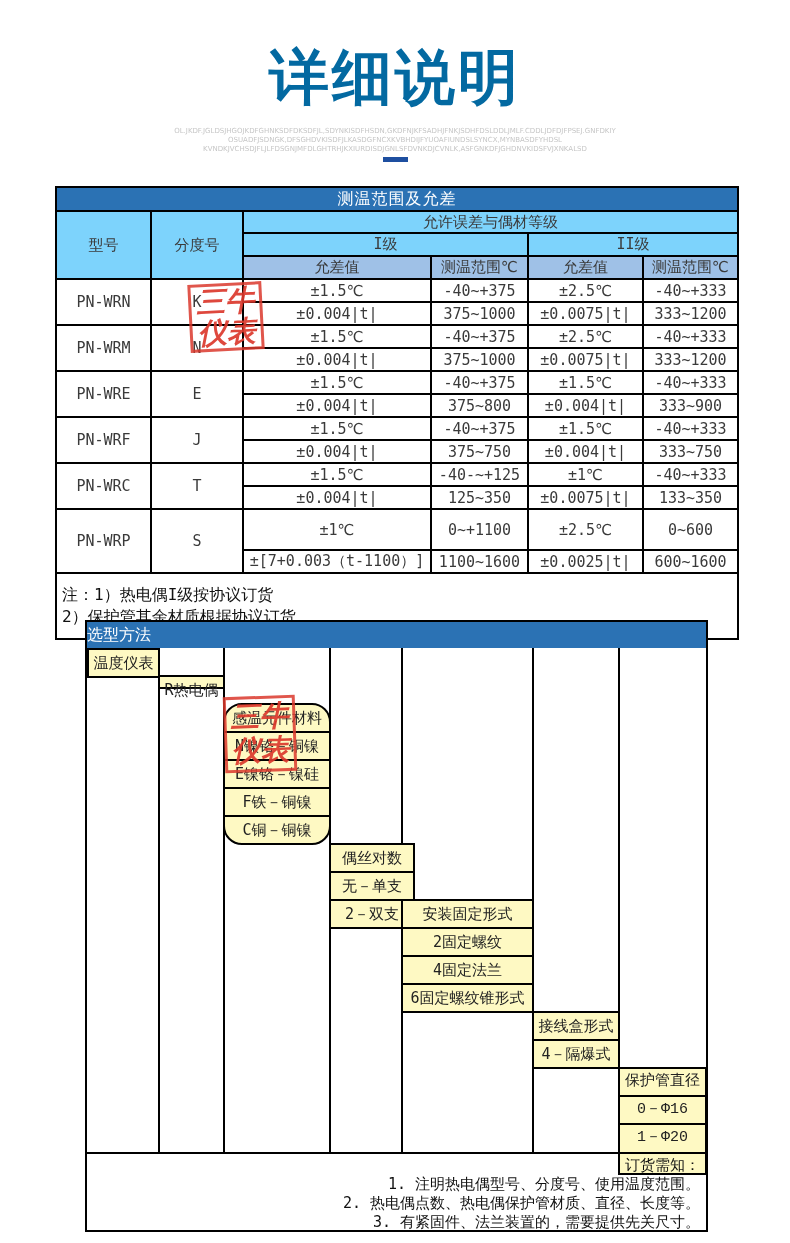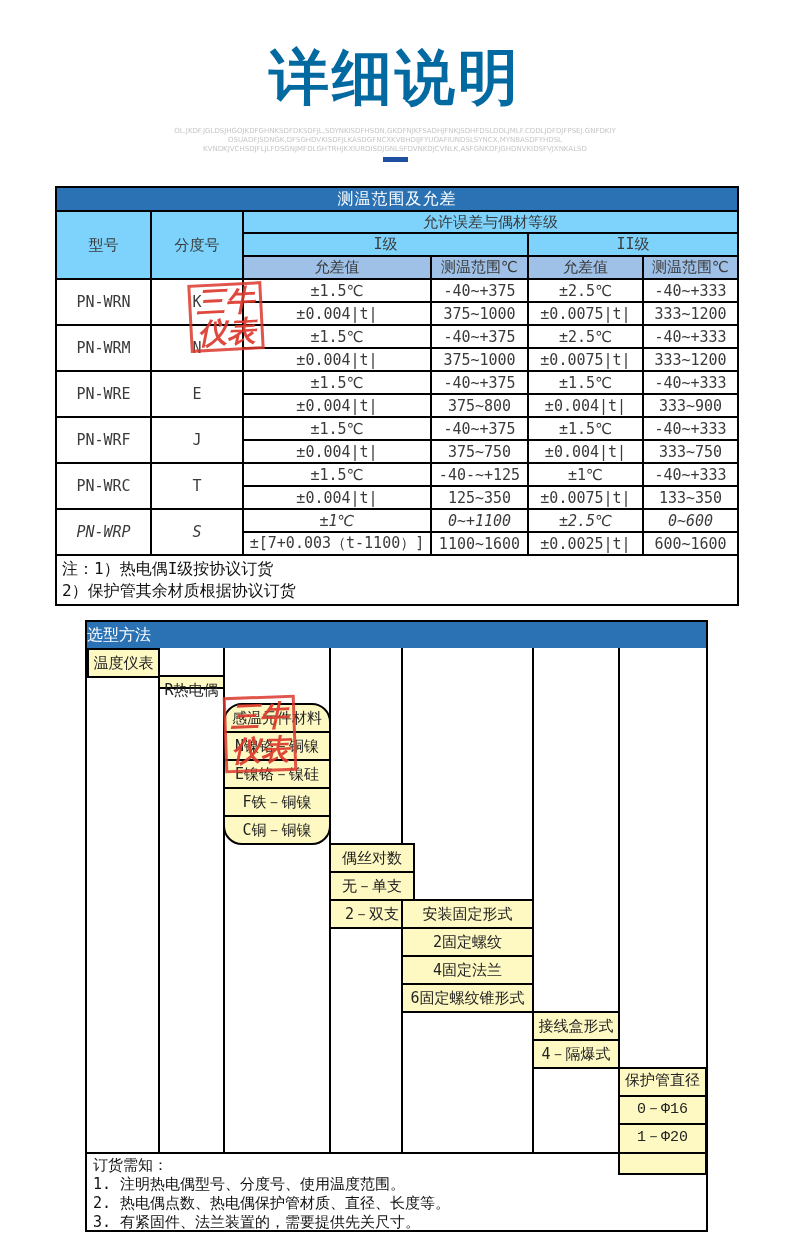--- a/index.html
+++ b/index.html
@@ -13,33 +13,33 @@
          font-size:7px;line-height:9px;color:#c6c6c6;font-family:"DejaVu Sans",sans-serif;}
   .dash{position:absolute;top:157px;left:383px;width:25px;height:5px;background:#1e4fa0;}
   
   table.t1{position:absolute;left:55px;top:186px;width:682px;border-collapse:collapse;
            table-layout:fixed;}
   table.t1 td{border:2px solid #000;text-align:center;font-size:15px;color:#3a3a3a;
               padding:0;overflow:hidden;white-space:nowrap;}
   tr.t1bar td{background:#2b72b4;color:#fff;font-size:16px;letter-spacing:1px;}
   td.hd{background:#7dd3fc;color:#fff;font-size:15px;}
   td.hd2{background:#9fc1e7;color:#fff;font-size:15px;}
-  tr.t1note td{text-align:left;padding:2px 5px;color:#111;font-size:16px;line-height:22px;}
+  tr.t1note td{text-align:left;padding:10px 5px;color:#111;font-size:16px;line-height:22px;}
   
   .sel{position:absolute;left:85px;top:620px;width:623px;height:612px;
        border:2px solid #000;box-sizing:border-box;background:#fff;color:#222;}
   .selbar{position:absolute;left:0;top:0;width:619px;height:26px;background:#2b72b4;
           color:#fff;line-height:26px;padding-left:0;font-size:16px;box-sizing:border-box;}
   .sep{position:absolute;width:2px;background:#000;top:26px;height:504px;}
   .scol{position:absolute;border:2px solid #000;background:#fef9c3;box-sizing:border-box;}
   .sitem{height:28px;line-height:26px;text-align:center;border-bottom:2px solid #000;
          box-sizing:border-box;overflow:hidden;font-size:15px;white-space:nowrap;}
   .sitem.last{border-bottom:none;height:26px;}
   .snotes{position:absolute;left:0;top:530px;width:619px;height:78px;border-top:2px solid #000;
-          box-sizing:border-box;padding:2px 6px;text-align:left;font-size:15px;
+          box-sizing:border-box;padding:2px 6px;text-align:right;font-size:15px;
           line-height:19px;color:#111;}
   
   .stamp{position:absolute;border:3px solid rgba(219,56,45,.85);color:rgba(219,56,45,.92);
          text-align:center;font-weight:bold;font-style:italic;z-index:5;
          font-family:"Liberation Serif",serif;background:transparent;}
   .stamp1{left:189px;top:283px;width:68px;height:62px;font-size:29px;line-height:31px;transform:rotate(-3deg);}
   .stamp2{left:224px;top:696px;width:66px;height:70px;font-size:29px;line-height:34px;transform:rotate(-2deg);}
 </style>
 </head>
 <body>
@@ -145,21 +145,21 @@
           <td>-40-~+125</td>
           <td>±1℃</td>
           <td>-40~+333</td>
         </tr>
         <tr style="height: 23px;">
           <td>±0.004|t|</td>
           <td>125~350</td>
           <td>±0.0075|t|</td>
           <td>133~350</td>
         </tr>
-        <tr style="height: 23px; font-style: italic;">
+        <tr style="height: 41px;">
           <td rowspan="2">PN-WRP</td>
           <td rowspan="2">S</td>
           <td>±1℃</td>
           <td>0~+1100</td>
           <td>±2.5℃</td>
           <td>0~600</td>
         </tr>
         <tr style="height: 23px;">
           <td>±[7+0.003（t-1100）]</td>
           <td>1100~1600</td>

